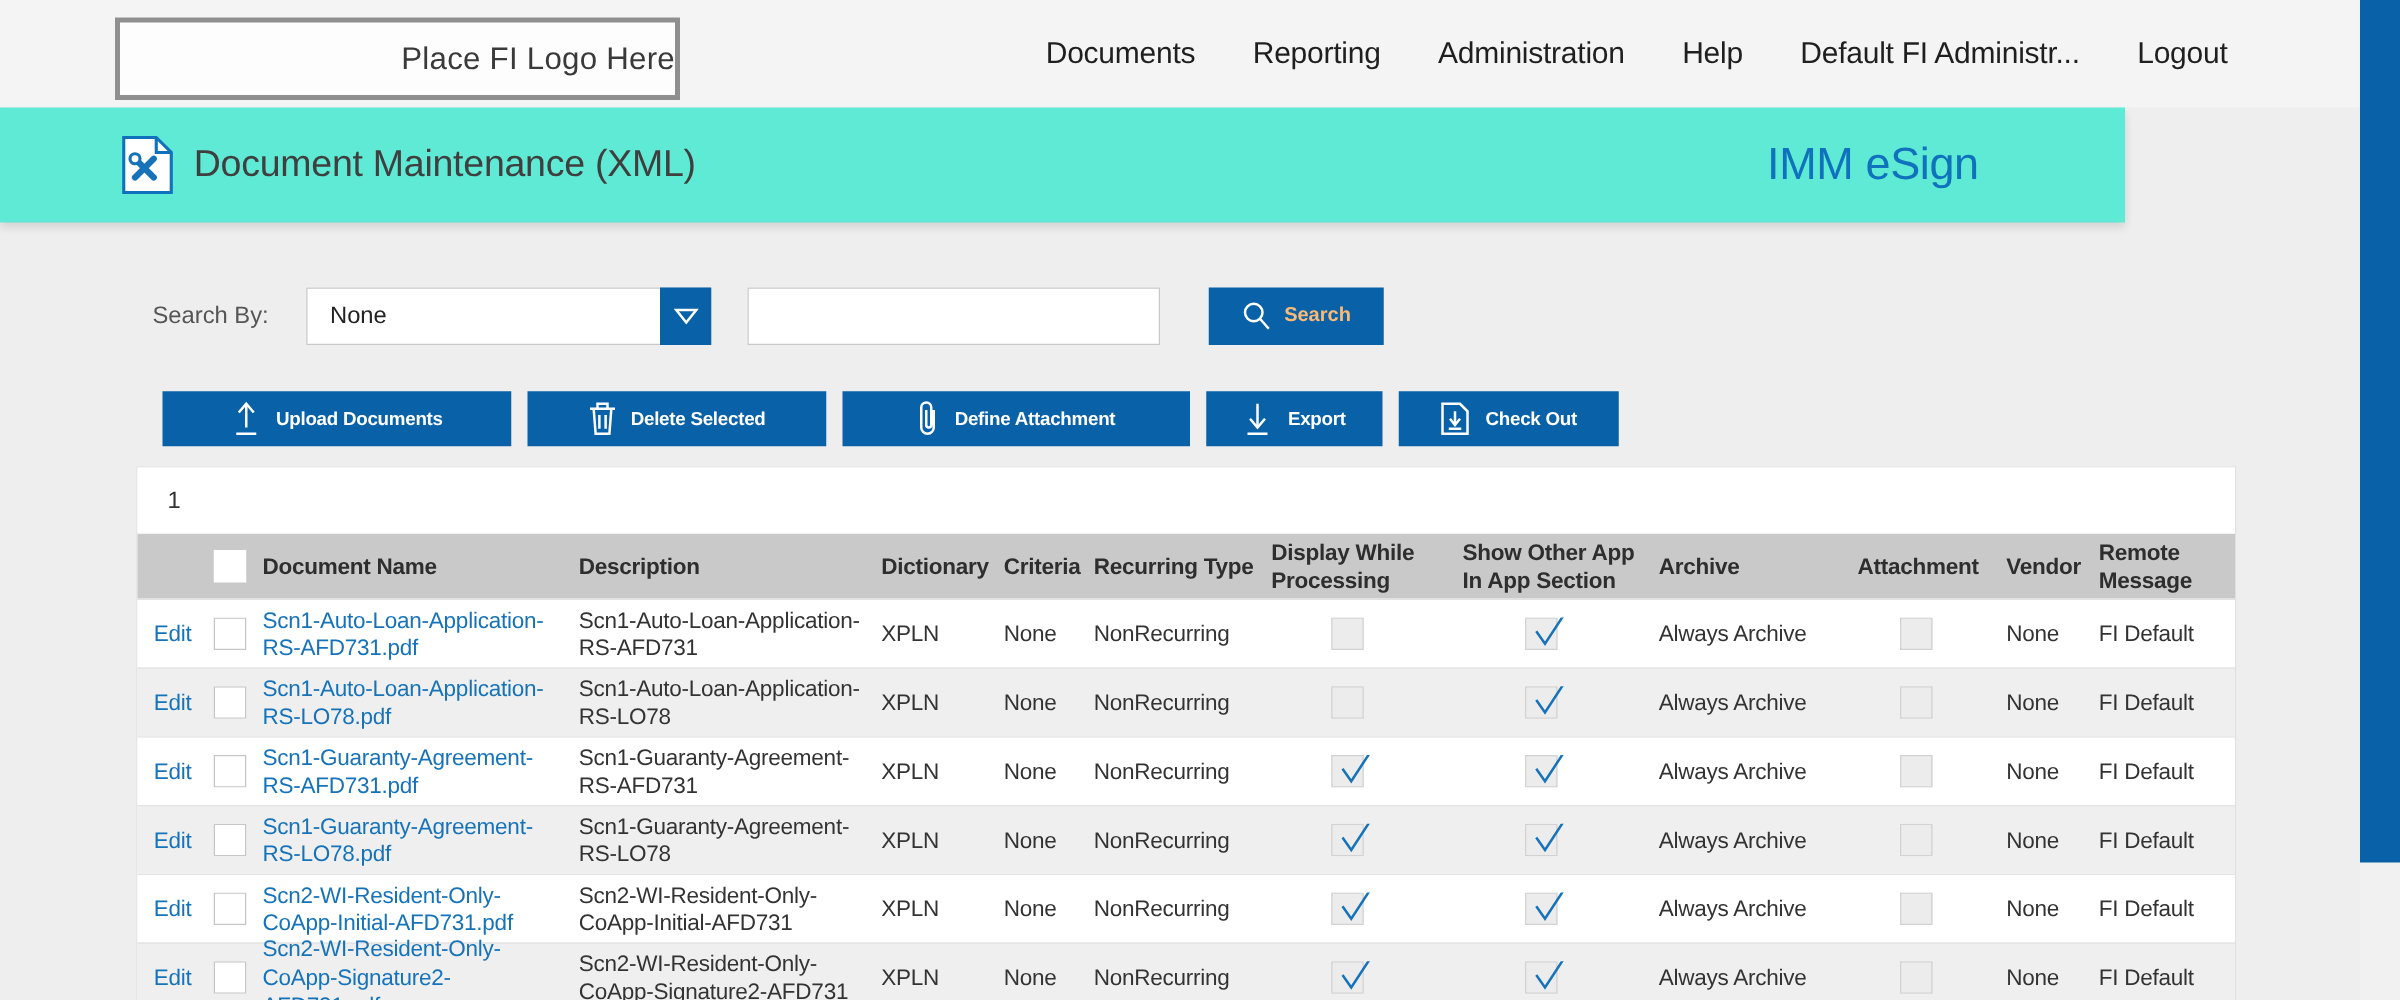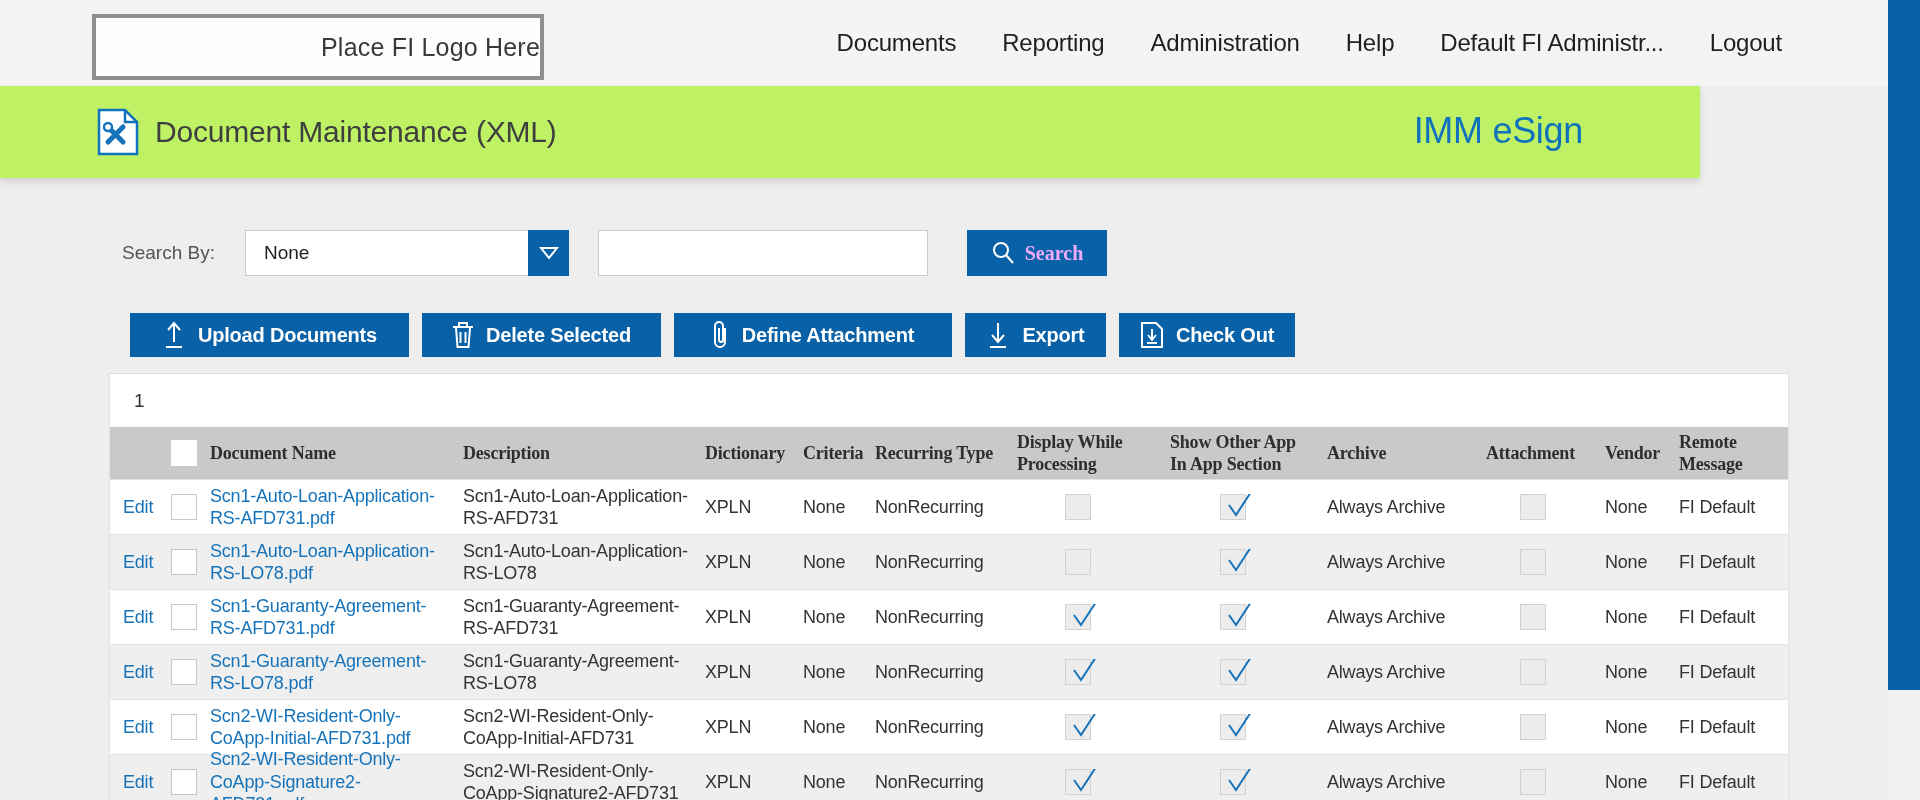--- a/index.html
+++ b/index.html
@@ -8,50 +8,50 @@
 
   
   .navbar { position:absolute; left:0; top:0; width:1920px; height:86px; background:#f4f4f4; }
   .logo-box { position:absolute; left:92px; top:14px; width:452px; height:66px;
               background:#fdfdfd; border:4px solid #8f8f8f; display:flex; align-items:center; justify-content:flex-end; }
   .logo-box span { font-size:25px; color:#3a3a3a; letter-spacing:0.2px; }
   .nav-menu { position:absolute; right:138px; top:0; height:86px; display:flex; align-items:center; gap:46px; }
   .nav-item { font-size:24px; color:#1f1f1f; cursor:pointer; white-space:nowrap; letter-spacing:-0.2px; }
 
   
-  .header-band { position:absolute; left:0; top:86px; width:1700px; height:92px; background:#bef264;
+  .header-band { position:absolute; left:0; top:86px; width:1700px; height:92px; background:#5eead4;
                  box-shadow:0 4px 7px rgba(0,0,0,0.12); }
   .title-wrap { position:absolute; left:97px; top:22px; display:flex; align-items:center; gap:16px; }
   .page-title { font-size:30px; color:#3f3f3f; letter-spacing:-0.2px; }
   .brand { position:absolute; right:117px; top:24px; font-size:36px; color:#1072bc; letter-spacing:-0.3px; }
 
   
   .search-row { position:absolute; left:0; top:230px; width:1920px; height:46px; }
   .search-label { position:absolute; left:122px; top:12px; font-size:19px; color:#555; }
   .dropdown { position:absolute; left:245px; top:0; width:324px; height:46px; background:#fff;
               border:1px solid #c9c9c9; display:flex; align-items:center; cursor:pointer; }
   .dropdown-value { padding-left:18px; font-size:19px; color:#222; flex:1; }
   .dropdown-arrow { width:41px; height:46px; margin:-1px; background:#0961a8; display:flex; align-items:center; justify-content:center; }
   .search-input { position:absolute; left:598px; top:0; width:330px; height:46px; border:1px solid #c9c9c9;
                   background:#fff; font-size:19px; padding:0 12px; font-family:"Liberation Sans",sans-serif; }
   .search-btn { position:absolute; left:967px; top:0; width:140px; height:46px; background:#0961a8; border:none;
-                color:#f0abfc; font-size:20px; font-weight:bold; display:flex; align-items:center; justify-content:center;
-                gap:10px; cursor:pointer; font-family:Liberation Serif, serif; }
+                color:#fdba74; font-size:16px; font-weight:bold; display:flex; align-items:center; justify-content:center;
+                gap:10px; cursor:pointer; font-family:Liberation Sans, sans-serif; }
 
   
   .toolbar { position:absolute; left:130px; top:313px; height:44px; display:flex; gap:13px; }
-  .tb-btn { height:44px; background:#0961a8; border:none; color:#fff; font-size:20px; font-weight:bold;
+  .tb-btn { height:44px; background:#0961a8; border:none; color:#fff; font-size:15px; font-weight:bold;
             display:flex; align-items:center; justify-content:center; gap:12px; padding:0 22px; cursor:pointer;
             font-family:"Liberation Sans",sans-serif; letter-spacing:-0.2px; white-space:nowrap; }
   .tb-btn.w1{width:279px}.tb-btn.w2{width:239px}.tb-btn.w3{width:278px}.tb-btn.w4{width:141px}.tb-btn.w5{width:176px}
 
   
   .table-wrap { position:absolute; left:109px; top:373px; width:1680px; background:#fff; border:1px solid #e0e0e0; }
   .pagination-row { height:53px; display:flex; align-items:center; padding-left:24px; font-size:19px; color:#333; background:#fff; }
-  .thead { height:52px; background:#c9c9c9; display:flex; align-items:center;font-family:Liberation Serif, serif; }
+  .thead { height:52px; background:#c9c9c9; display:flex; align-items:center; }
   .th { font-size:18px; font-weight:bold; color:#2e2e2e; line-height:1.25; letter-spacing:-0.2px; }
   .tr { display:flex; align-items:center; min-height:55px; height:55px; background:#fff; border-top:1px solid #e2e2e2; }
   .tr.alt { background:#efefef; }
   .td { font-size:18px; color:#333; line-height:1.25; letter-spacing:-0.2px; overflow:hidden; }
   .td, .th { flex:0 0 auto; }
 
   .col-edit{width:51px; padding-left:13px;}
   .col-check{width:45px; display:flex; justify-content:center;}
   .col-name{width:252px; padding-left:4px; padding-right:8px;}
   .col-desc{width:240px; padding-left:5px; padding-right:8px;}

